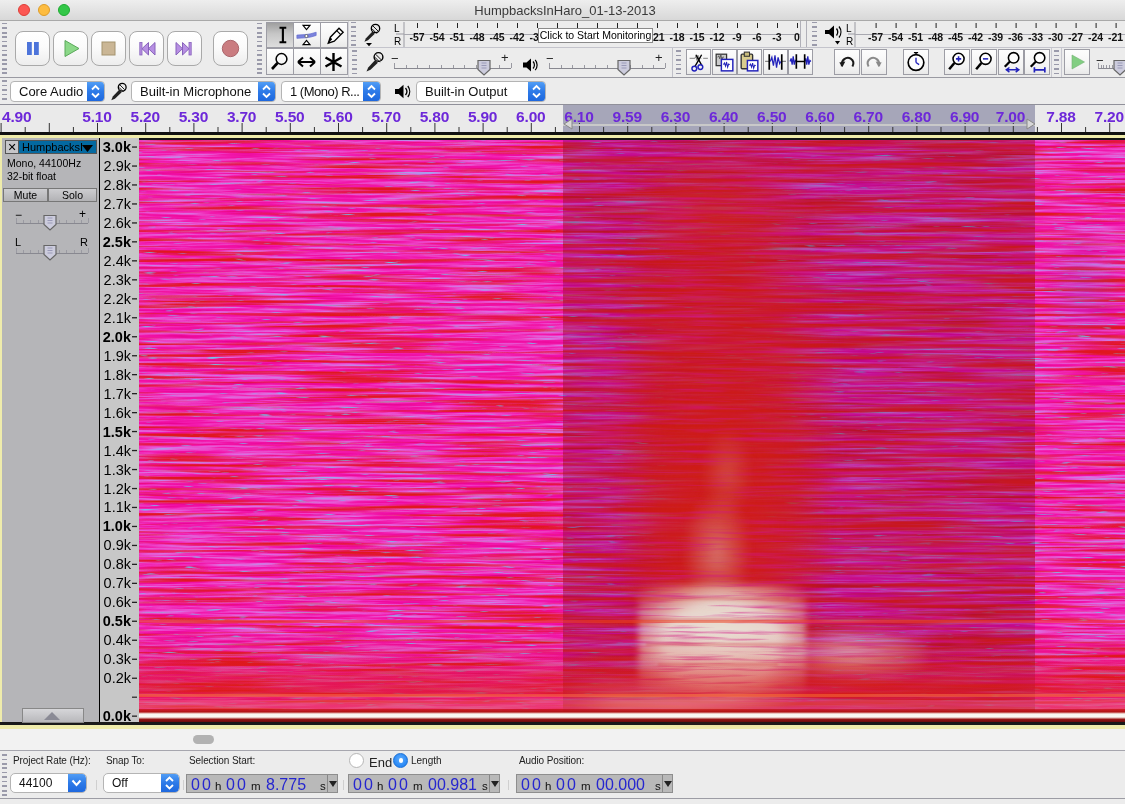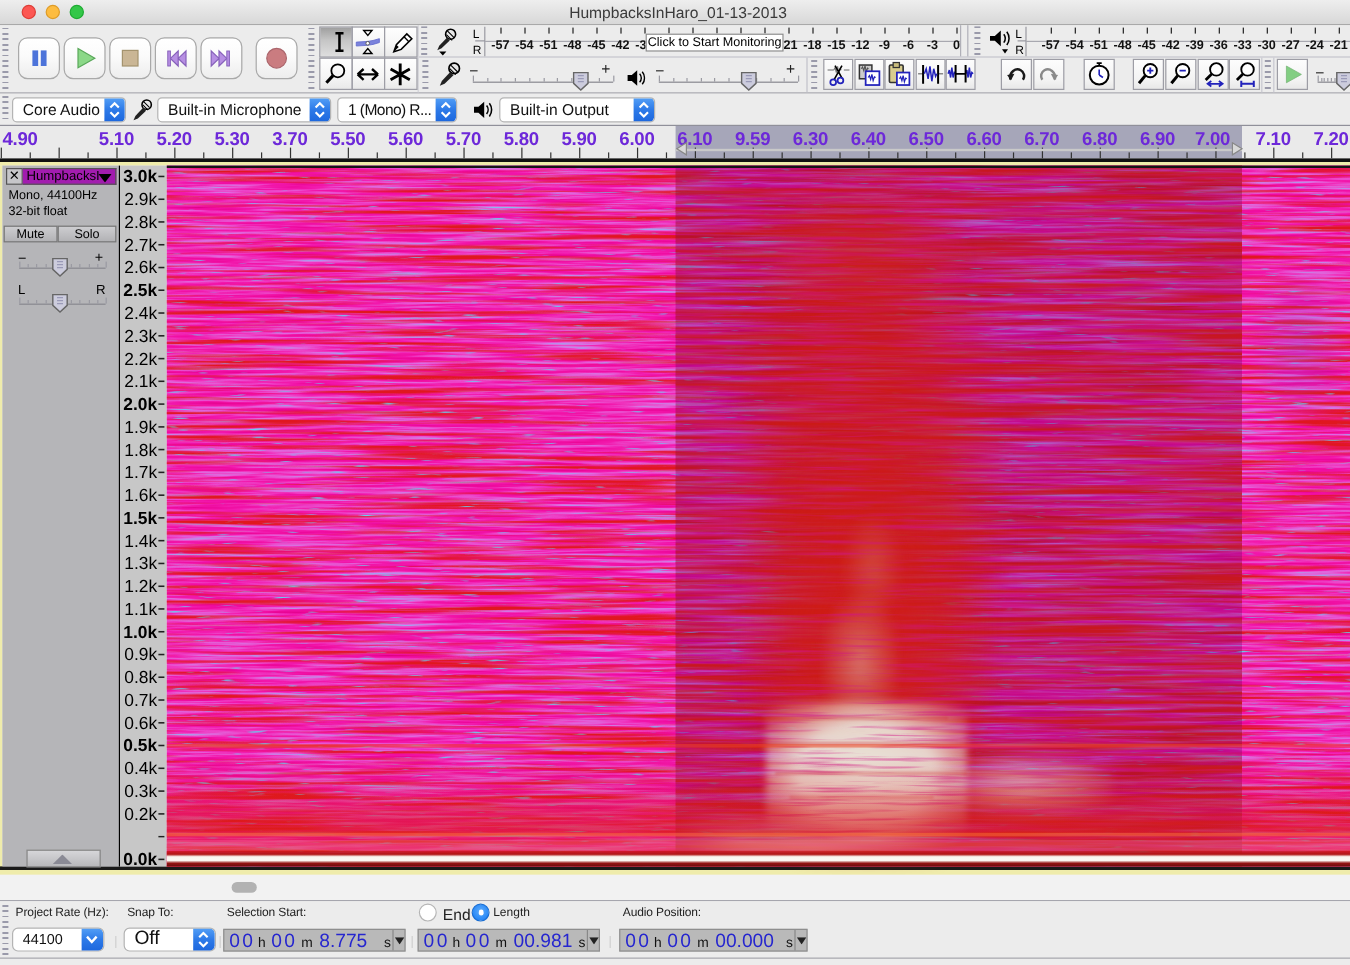--- a/index.html
+++ b/index.html
@@ -432,40 +432,40 @@
 <div class="rul" style="left:562.0px;top:108px;width:34px;text-align:center;">6.10</div>
 <div class="rul" style="left:610.2px;top:108px;width:34px;text-align:center;">9.59</div>
 <div class="rul" style="left:658.4px;top:108px;width:34px;text-align:center;">6.30</div>
 <div class="rul" style="left:706.6px;top:108px;width:34px;text-align:center;">6.40</div>
 <div class="rul" style="left:754.8px;top:108px;width:34px;text-align:center;">6.50</div>
 <div class="rul" style="left:803.0px;top:108px;width:34px;text-align:center;">6.60</div>
 <div class="rul" style="left:851.2px;top:108px;width:34px;text-align:center;">6.70</div>
 <div class="rul" style="left:899.4px;top:108px;width:34px;text-align:center;">6.80</div>
 <div class="rul" style="left:947.6px;top:108px;width:34px;text-align:center;">6.90</div>
 <div class="rul" style="left:995.8px;top:108px;width:34px;text-align:left;">7.00</div>
-<div class="rul" style="left:1044.0px;top:108px;width:34px;text-align:center;">7.10</div>
+<div class="rul" style="left:1044.0px;top:108px;width:34px;text-align:center;">7.88</div>
 <div class="rul" style="left:1092.2px;top:108px;width:34px;text-align:center;">7.20</div>
 <div style="position:absolute;left:563px;top:124px;width:472px;height:2px;background:#c9c9c9;"></div>
 <svg style="position:absolute;left:563px;top:118px;" width="10" height="12">
     <path d="M9 1 L1 6 L9 11 Z" fill="#d8d8d8" stroke="#888" stroke-width="1"></path>
   </svg>
 <svg style="position:absolute;left:1026px;top:118px;" width="10" height="12">
     <path d="M1 1 L9 6 L1 11 Z" fill="#d8d8d8" stroke="#888" stroke-width="1"></path>
   </svg>
 <div style="position:absolute;left:0px;top:132px;width:1125px;height:3px;background:#111;"></div>
 <div style="position:absolute;left:0px;top:135px;width:1125px;height:3px;background:#efecab;"></div>
 <div style="position:absolute;left:0px;top:138px;width:2px;height:587px;background:#efecab;"></div>
 <div style="position:absolute;left:139px;top:138px;width:986px;height:2px;background:#151515;z-index:3;"></div>
 <div style="position:absolute;left:0px;top:722px;width:1125px;height:3px;background:#1a1a1a;"></div>
 <div style="position:absolute;left:0px;top:725px;width:1125px;height:4px;background:#efecab;"></div>
 <div style="position:absolute;left:2px;top:138px;width:97px;height:584px;background:#b5b5b8;"></div>
 <div style="position:absolute;left:99px;top:138px;width:1px;height:584px;background:#000;"></div>
 <div style="position:absolute;left:100px;top:138px;width:39px;height:584px;background:#c7c7c7;"></div>
 <div style="position:absolute;left:5px;top:140px;width:14px;height:14px;background:#c6c6c9;border:1px solid #555;font-size:11px;line-height:12px;text-align:center;color:#000;">✕</div>
-<div style="position:absolute;left:19px;top:140px;width:78px;height:14px;background:#a21caf;border:1px solid #555;border-left:none;font-size:11px;line-height:12px;color:#000;padding-left:3px;white-space:nowrap;overflow:hidden;">HumpbacksI<svg style="position:absolute;right:3px;top:4px;" width="11" height="7">
+<div style="position:absolute;left:19px;top:140px;width:78px;height:14px;background:#0369a1;border:1px solid #555;border-left:none;font-size:11px;line-height:12px;color:#000;padding-left:3px;white-space:nowrap;overflow:hidden;">HumpbacksI<svg style="position:absolute;right:3px;top:4px;" width="11" height="7">
       <path d="M0 0 h11 l-5.5 7 z" fill="#000"></path>
     </svg></div>
 <div style="position:absolute;left:7px;top:157px;width:90px;height:12px;font-size:10.5px;color:#000;">Mono, 44100Hz</div>
 <div style="position:absolute;left:7px;top:170px;width:90px;height:12px;font-size:10.5px;color:#000;">32-bit float</div>
 <div style="position:absolute;left:3px;top:188px;width:45px;height:14px;background:linear-gradient(180deg,#cdcdd0,#b2b2b5);border:1px solid #777;font-size:10.5px;text-align:center;line-height:13px;color:#000;">Mute</div>
 <div style="position:absolute;left:48px;top:188px;width:49px;height:14px;background:linear-gradient(180deg,#cdcdd0,#b2b2b5);border:1px solid #777;font-size:10.5px;text-align:center;line-height:13px;color:#000;">Solo</div>
 <div style="position:absolute;left:15px;top:208px;width:10px;height:12px;font-size:12px;color:#000;">−</div>
 <div style="position:absolute;left:79px;top:207px;width:10px;height:12px;font-size:12px;color:#000;">+</div>
 <div style="position:absolute;left:16px;top:223px;width:72px;height:1px;background:#888890;"></div>
 <div style="position:absolute;left:16.0px;top:218px;width:1px;height:5px;background:#9a9aa2;"></div>
@@ -642,21 +642,21 @@
 <div style="position:absolute;left:96px;top:780px;width:1px;height:10px;background:#cfcfcf;"></div>
 <div style="position:absolute;left:183px;top:780px;width:1px;height:10px;background:#cfcfcf;"></div>
 <div style="position:absolute;left:343px;top:780px;width:1px;height:10px;background:#cfcfcf;"></div>
 <div style="position:absolute;left:508px;top:780px;width:1px;height:10px;background:#cfcfcf;"></div>
 <div class="combo" style="left:10px;top:773px;width:77px;height:20px;font-size:12px;line-height:18px;border-radius:5px;">44100
 <div class="stepper" style="width:18px;height:20px;border-radius:0 5px 5px 0;">
       <svg style="position:absolute;right:4px;top:6px;" width="11" height="8" viewBox="0 0 11 8">
         <path d="M1.5 1.5 L5.5 6 L9.5 1.5" stroke="#fff" stroke-width="2" fill="none"></path>
       </svg>
     </div></div>
-<div class="combo" style="left:103px;top:773px;width:77px;height:20px;font-size:16px;line-height:18px;border-radius:5px;">Off
+<div class="combo" style="left:103px;top:773px;width:77px;height:20px;font-size:12px;line-height:18px;border-radius:5px;">Off
 <div class="stepper" style="width:18px;height:20px;border-radius:0 5px 5px 0;">
       <svg style="position:absolute;right:4px;top:3px;" width="11" height="14" viewBox="0 0 11 14">
         <path d="M2 5 L5.5 1.5 L9 5" stroke="#fff" stroke-width="1.8" fill="none"></path>
         <path d="M2 9 L5.5 12.5 L9 9" stroke="#fff" stroke-width="1.8" fill="none"></path>
       </svg>
     </div></div>
 <div class="tfield" style="left:186px;top:774px;width:152px;height:19px;font-size:16px;">
     <span style="position:absolute;left:4px;top:1px;letter-spacing:2px;">00</span>
     <span class="u" style="position:absolute;left:28px;top:5px;">h</span>
     <span style="position:absolute;left:39px;top:1px;letter-spacing:2px;">00</span>

